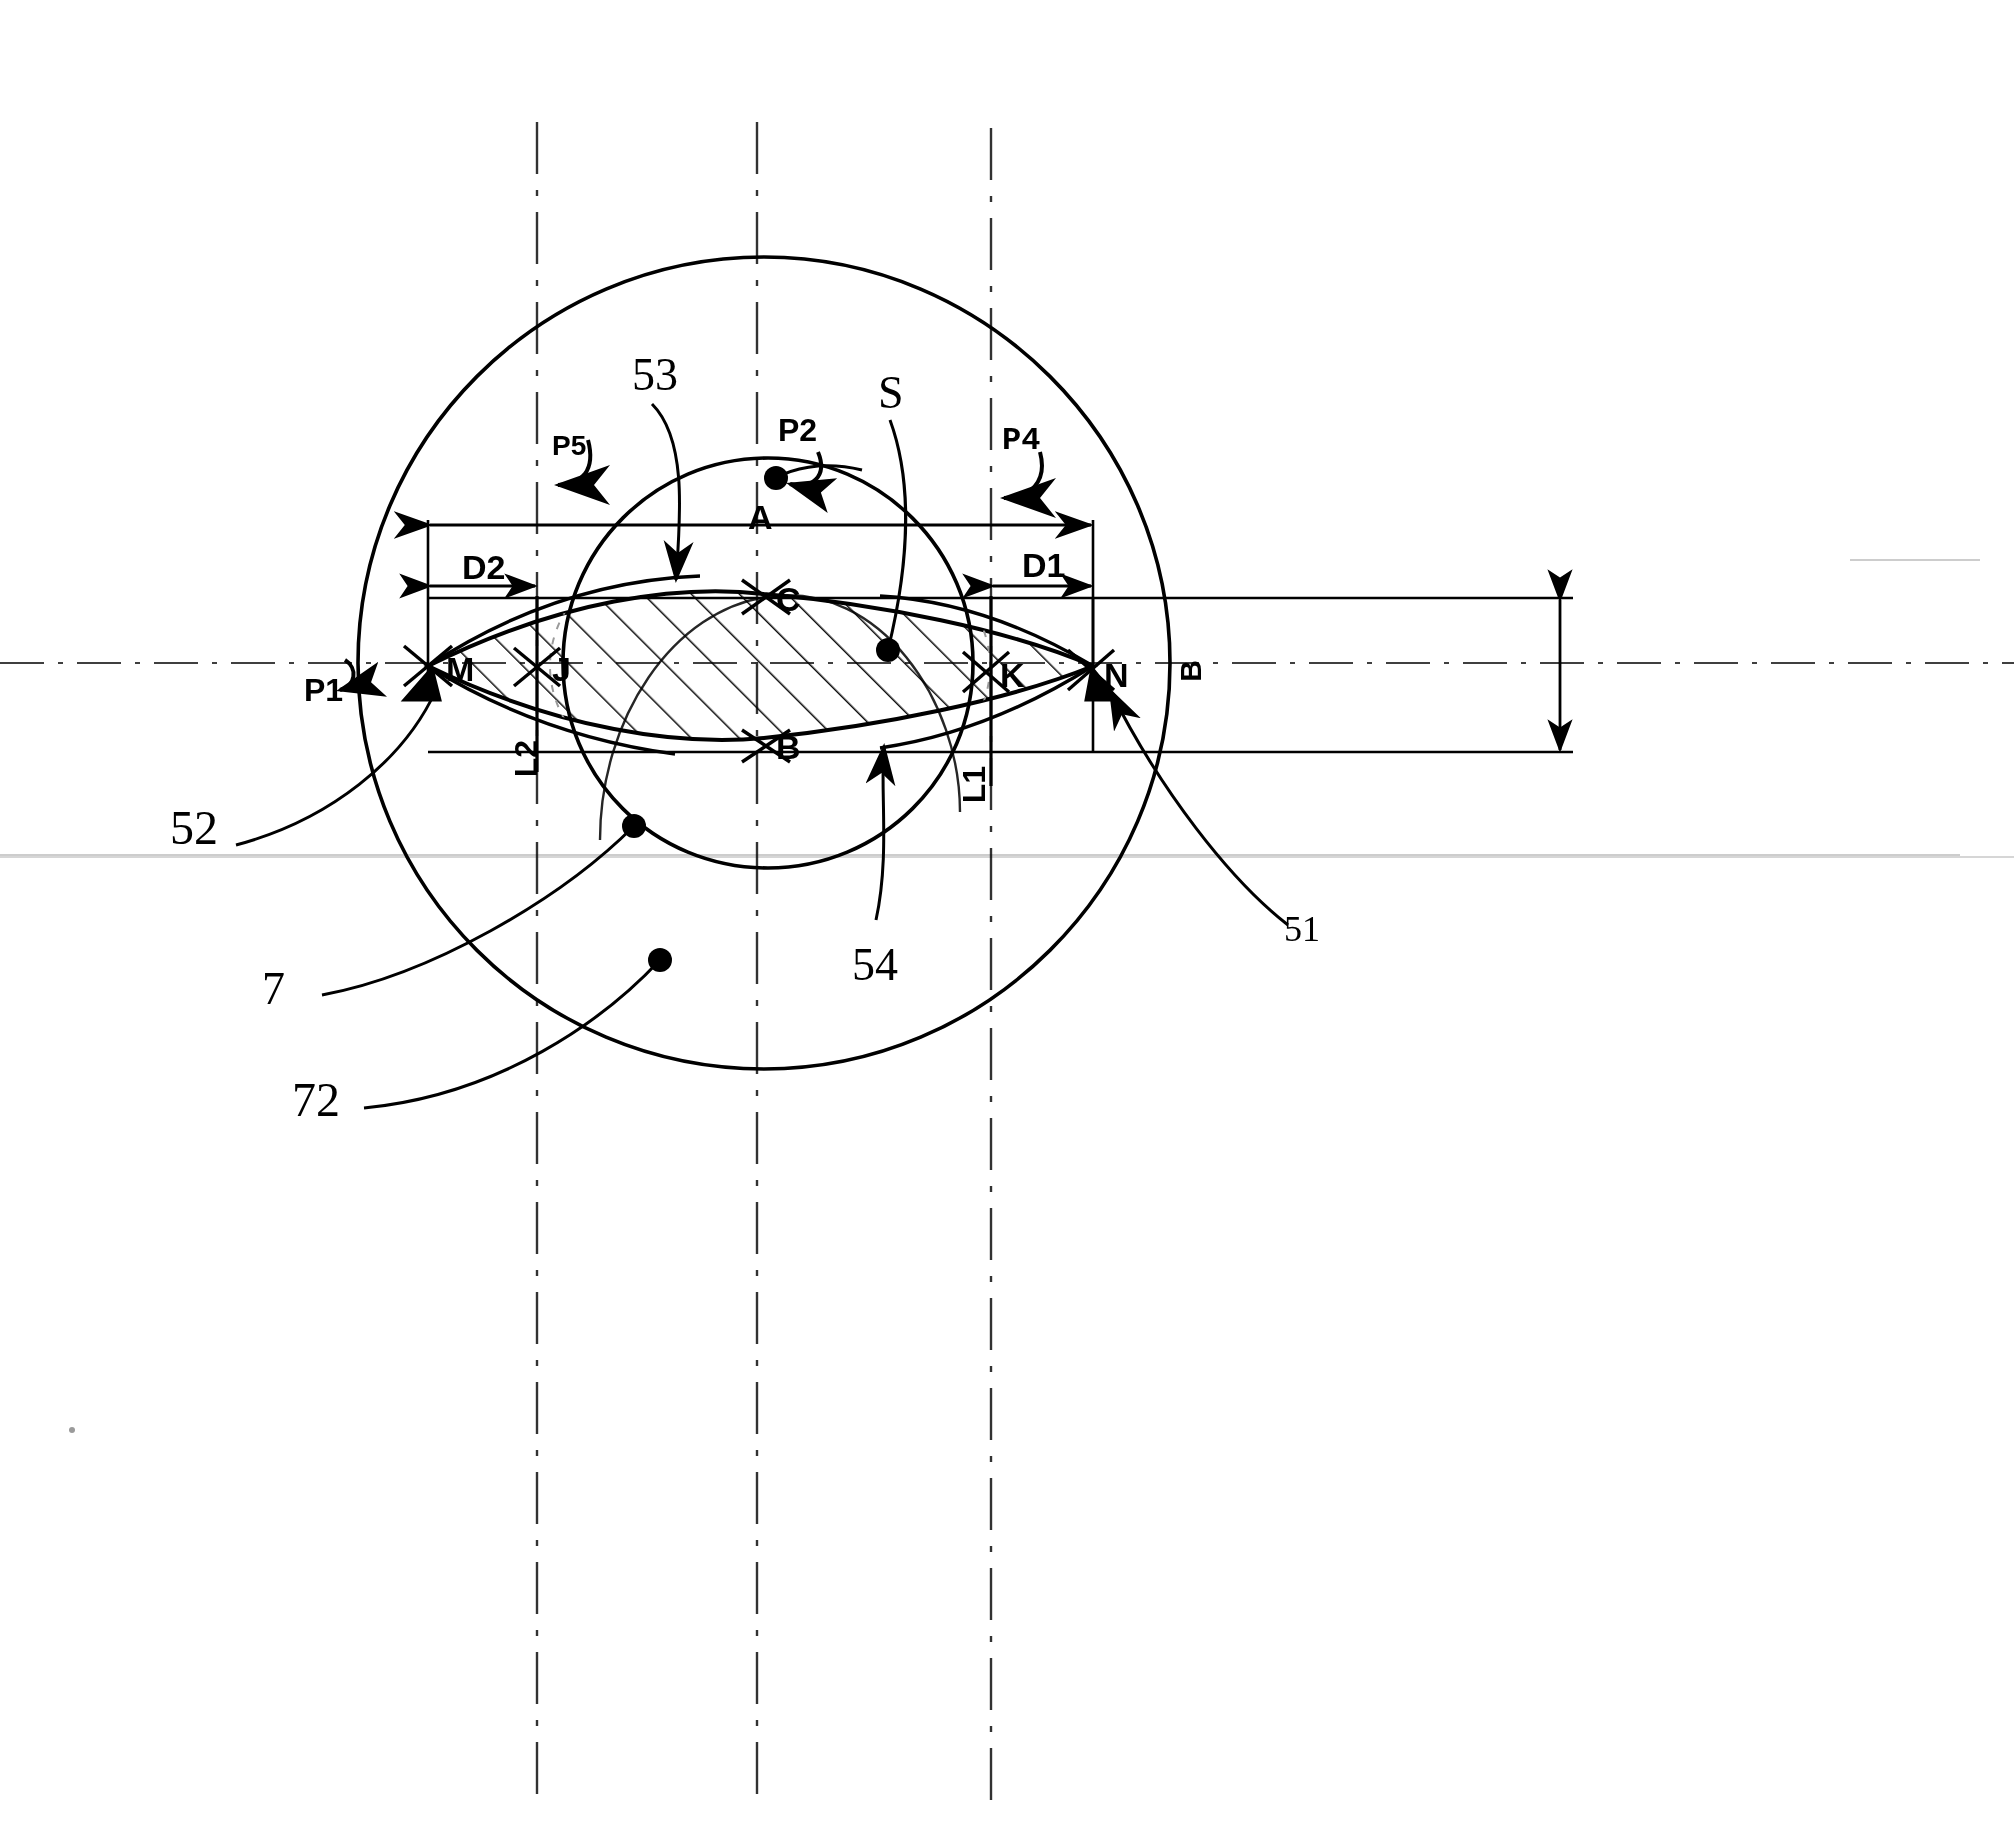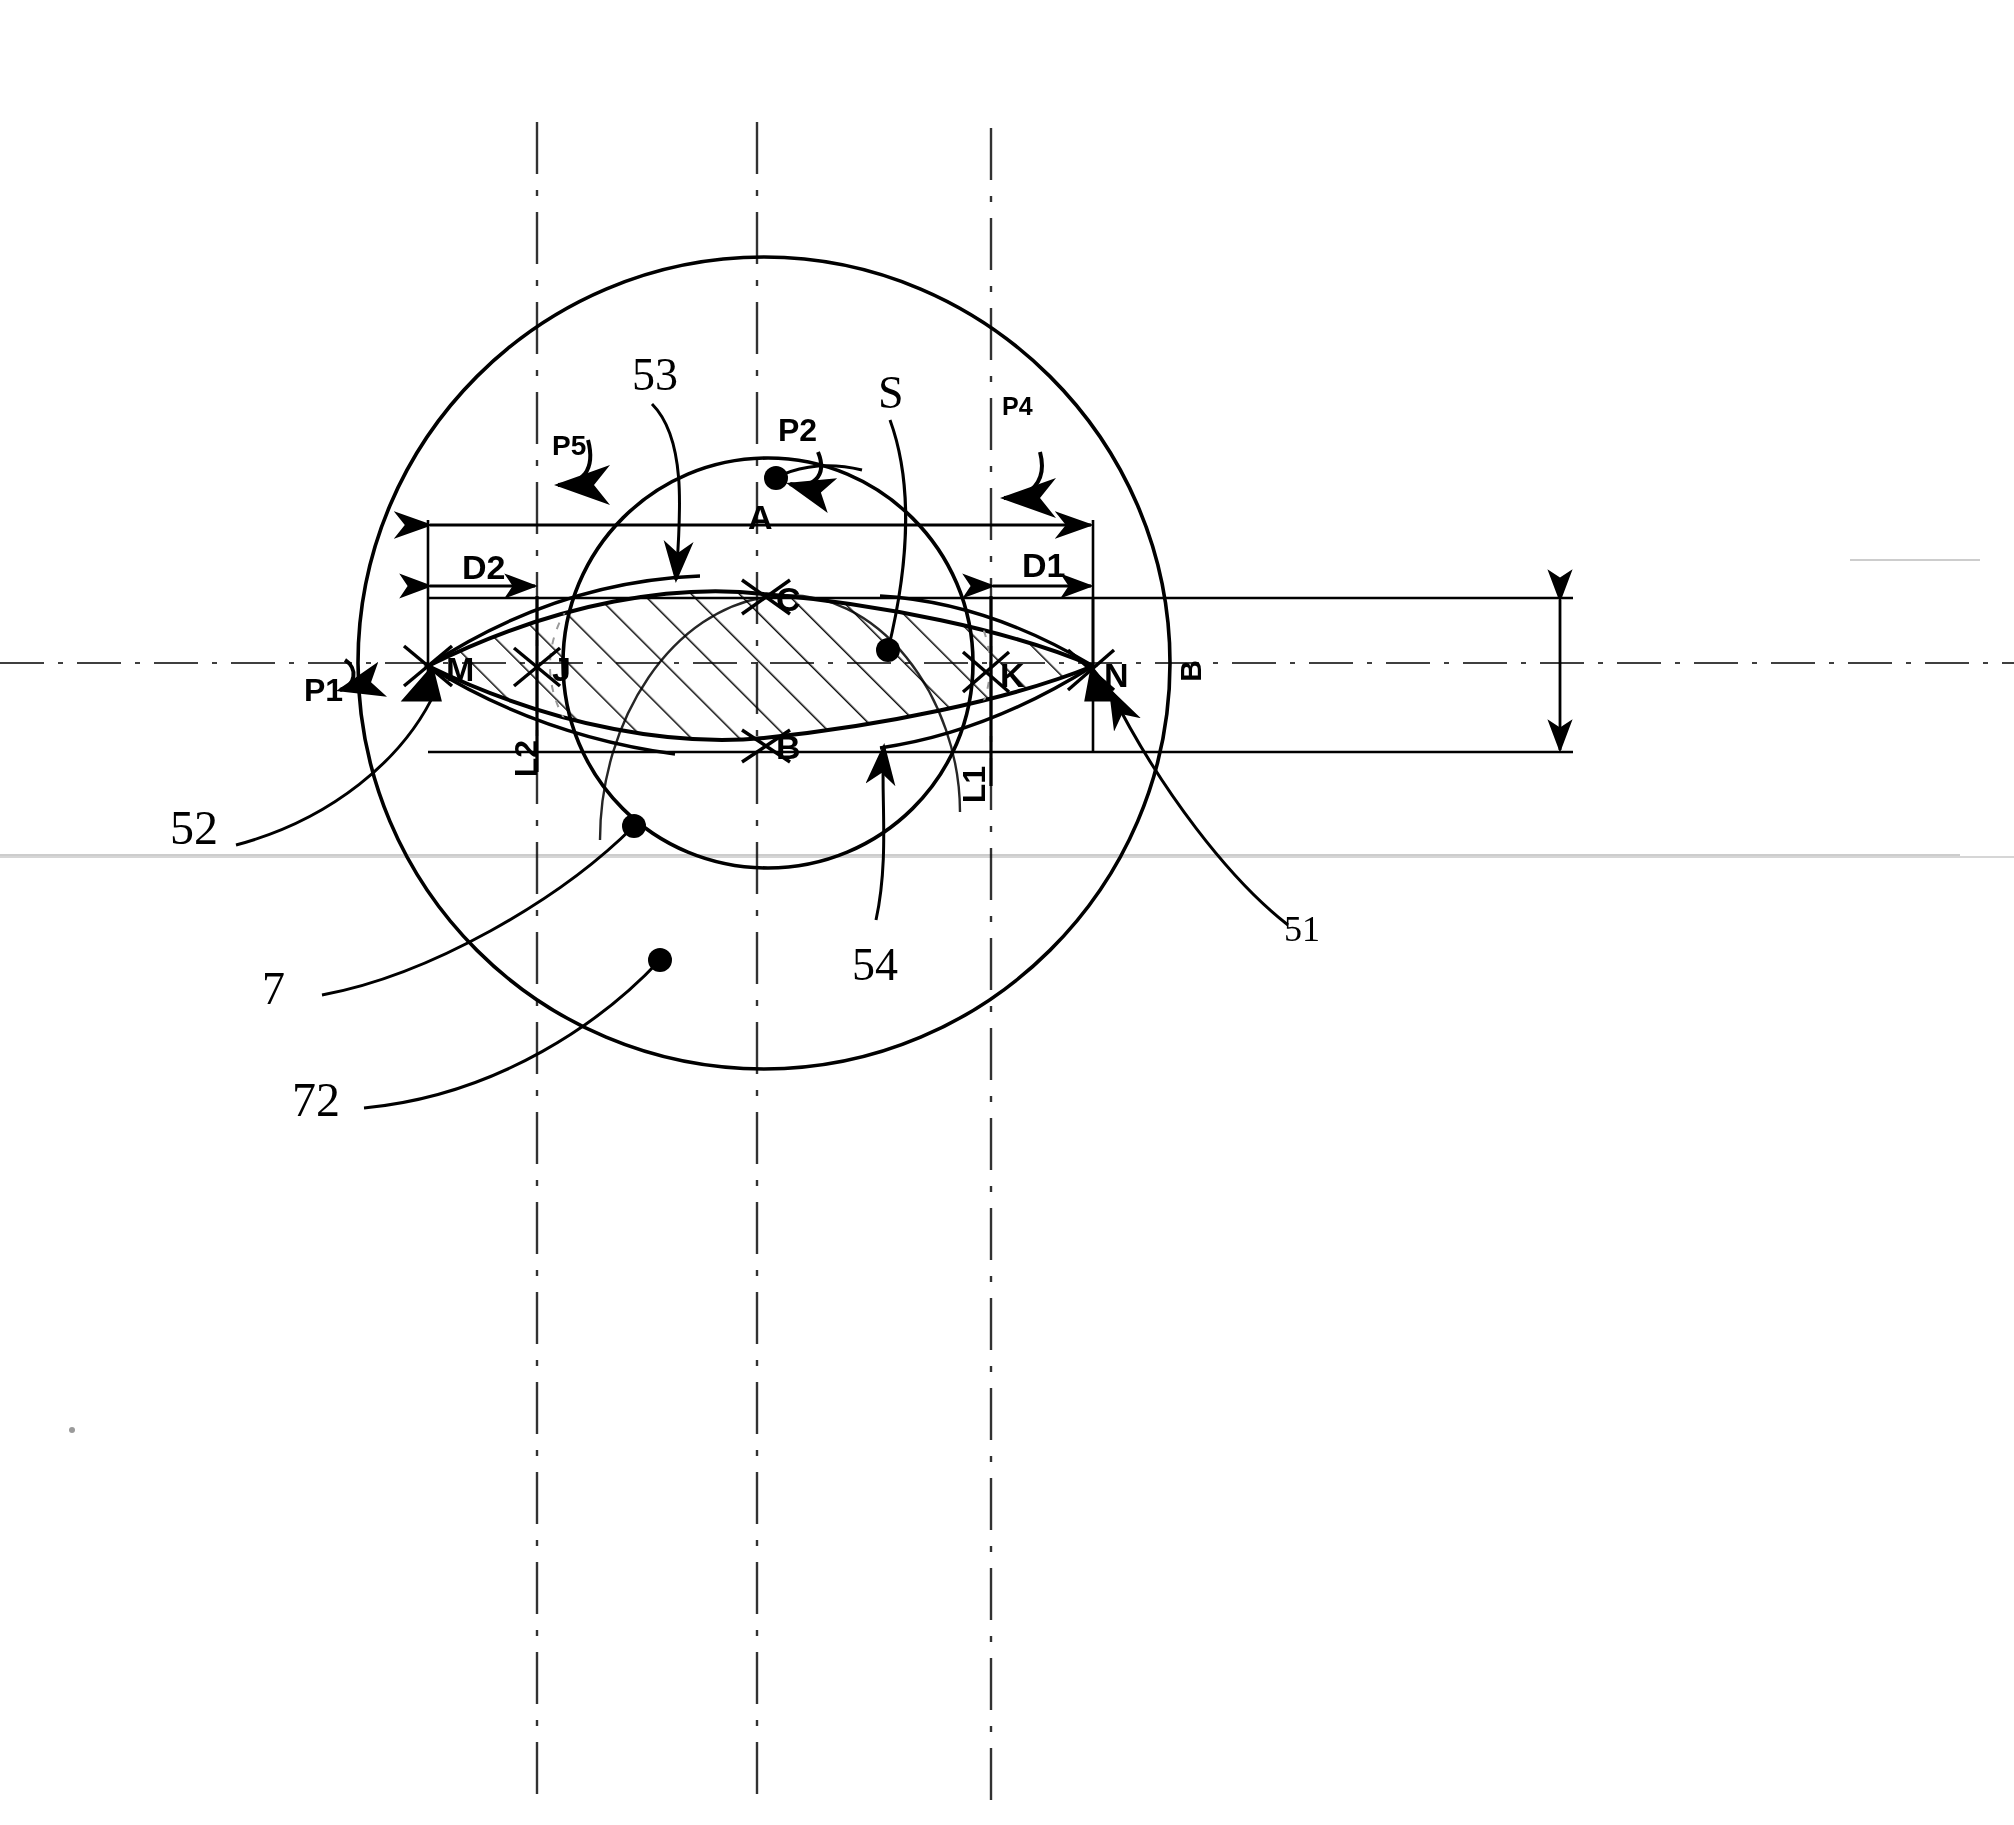--- a/index.html
+++ b/index.html
@@ -167,21 +167,21 @@
 <div class="lbl" style="left:776px;top:580px;font-size:34px;">C</div>
 <div class="lbl" style="left:776px;top:728px;font-size:34px;">B</div>
 <div class="lbl" style="left:446px;top:650px;font-size:34px;">M</div>
 <div class="lbl" style="left:552px;top:650px;font-size:34px;">J</div>
 <div class="lbl" style="left:1000px;top:656px;font-size:34px;">K</div>
 <div class="lbl" style="left:1104px;top:656px;font-size:34px;">N</div>
 <div class="lbl hand" style="left:878px;top:366px;font-size:46px;">S</div>
 
 <div class="lbl" style="left:304px;top:672px;font-size:32px;">P1</div>
 <div class="lbl" style="left:778px;top:412px;font-size:32px;">P2</div>
-<div class="lbl" style="left:1002px;top:392px;font-size:25px;">P4</div>
+<div class="lbl" style="left:1002px;top:422px;font-size:32px;font-family:Liberation Mono, monospace;">P4</div>
 <div class="lbl" style="left:552px;top:400px;font-size:28px;margin-top:30px;">P5</div>
 
 <div class="lbl rot" style="left:956px;top:766px;font-size:32px;transform:rotate(-90deg);">L1</div>
 <div class="lbl rot" style="left:508px;top:740px;font-size:32px;transform:rotate(-90deg);">L2</div>
 
 <div class="lbl" style="left:1022px;top:546px;font-size:34px;">D1</div>
 <div class="lbl" style="left:462px;top:548px;font-size:34px;">D2</div>
 <div class="lbl rot" style="left:1180px;top:654px;font-size:30px;transform:rotate(-90deg);">B</div>
 
 <div class="lbl hand" style="left:1284px;top:908px;font-size:36px;">51</div>

